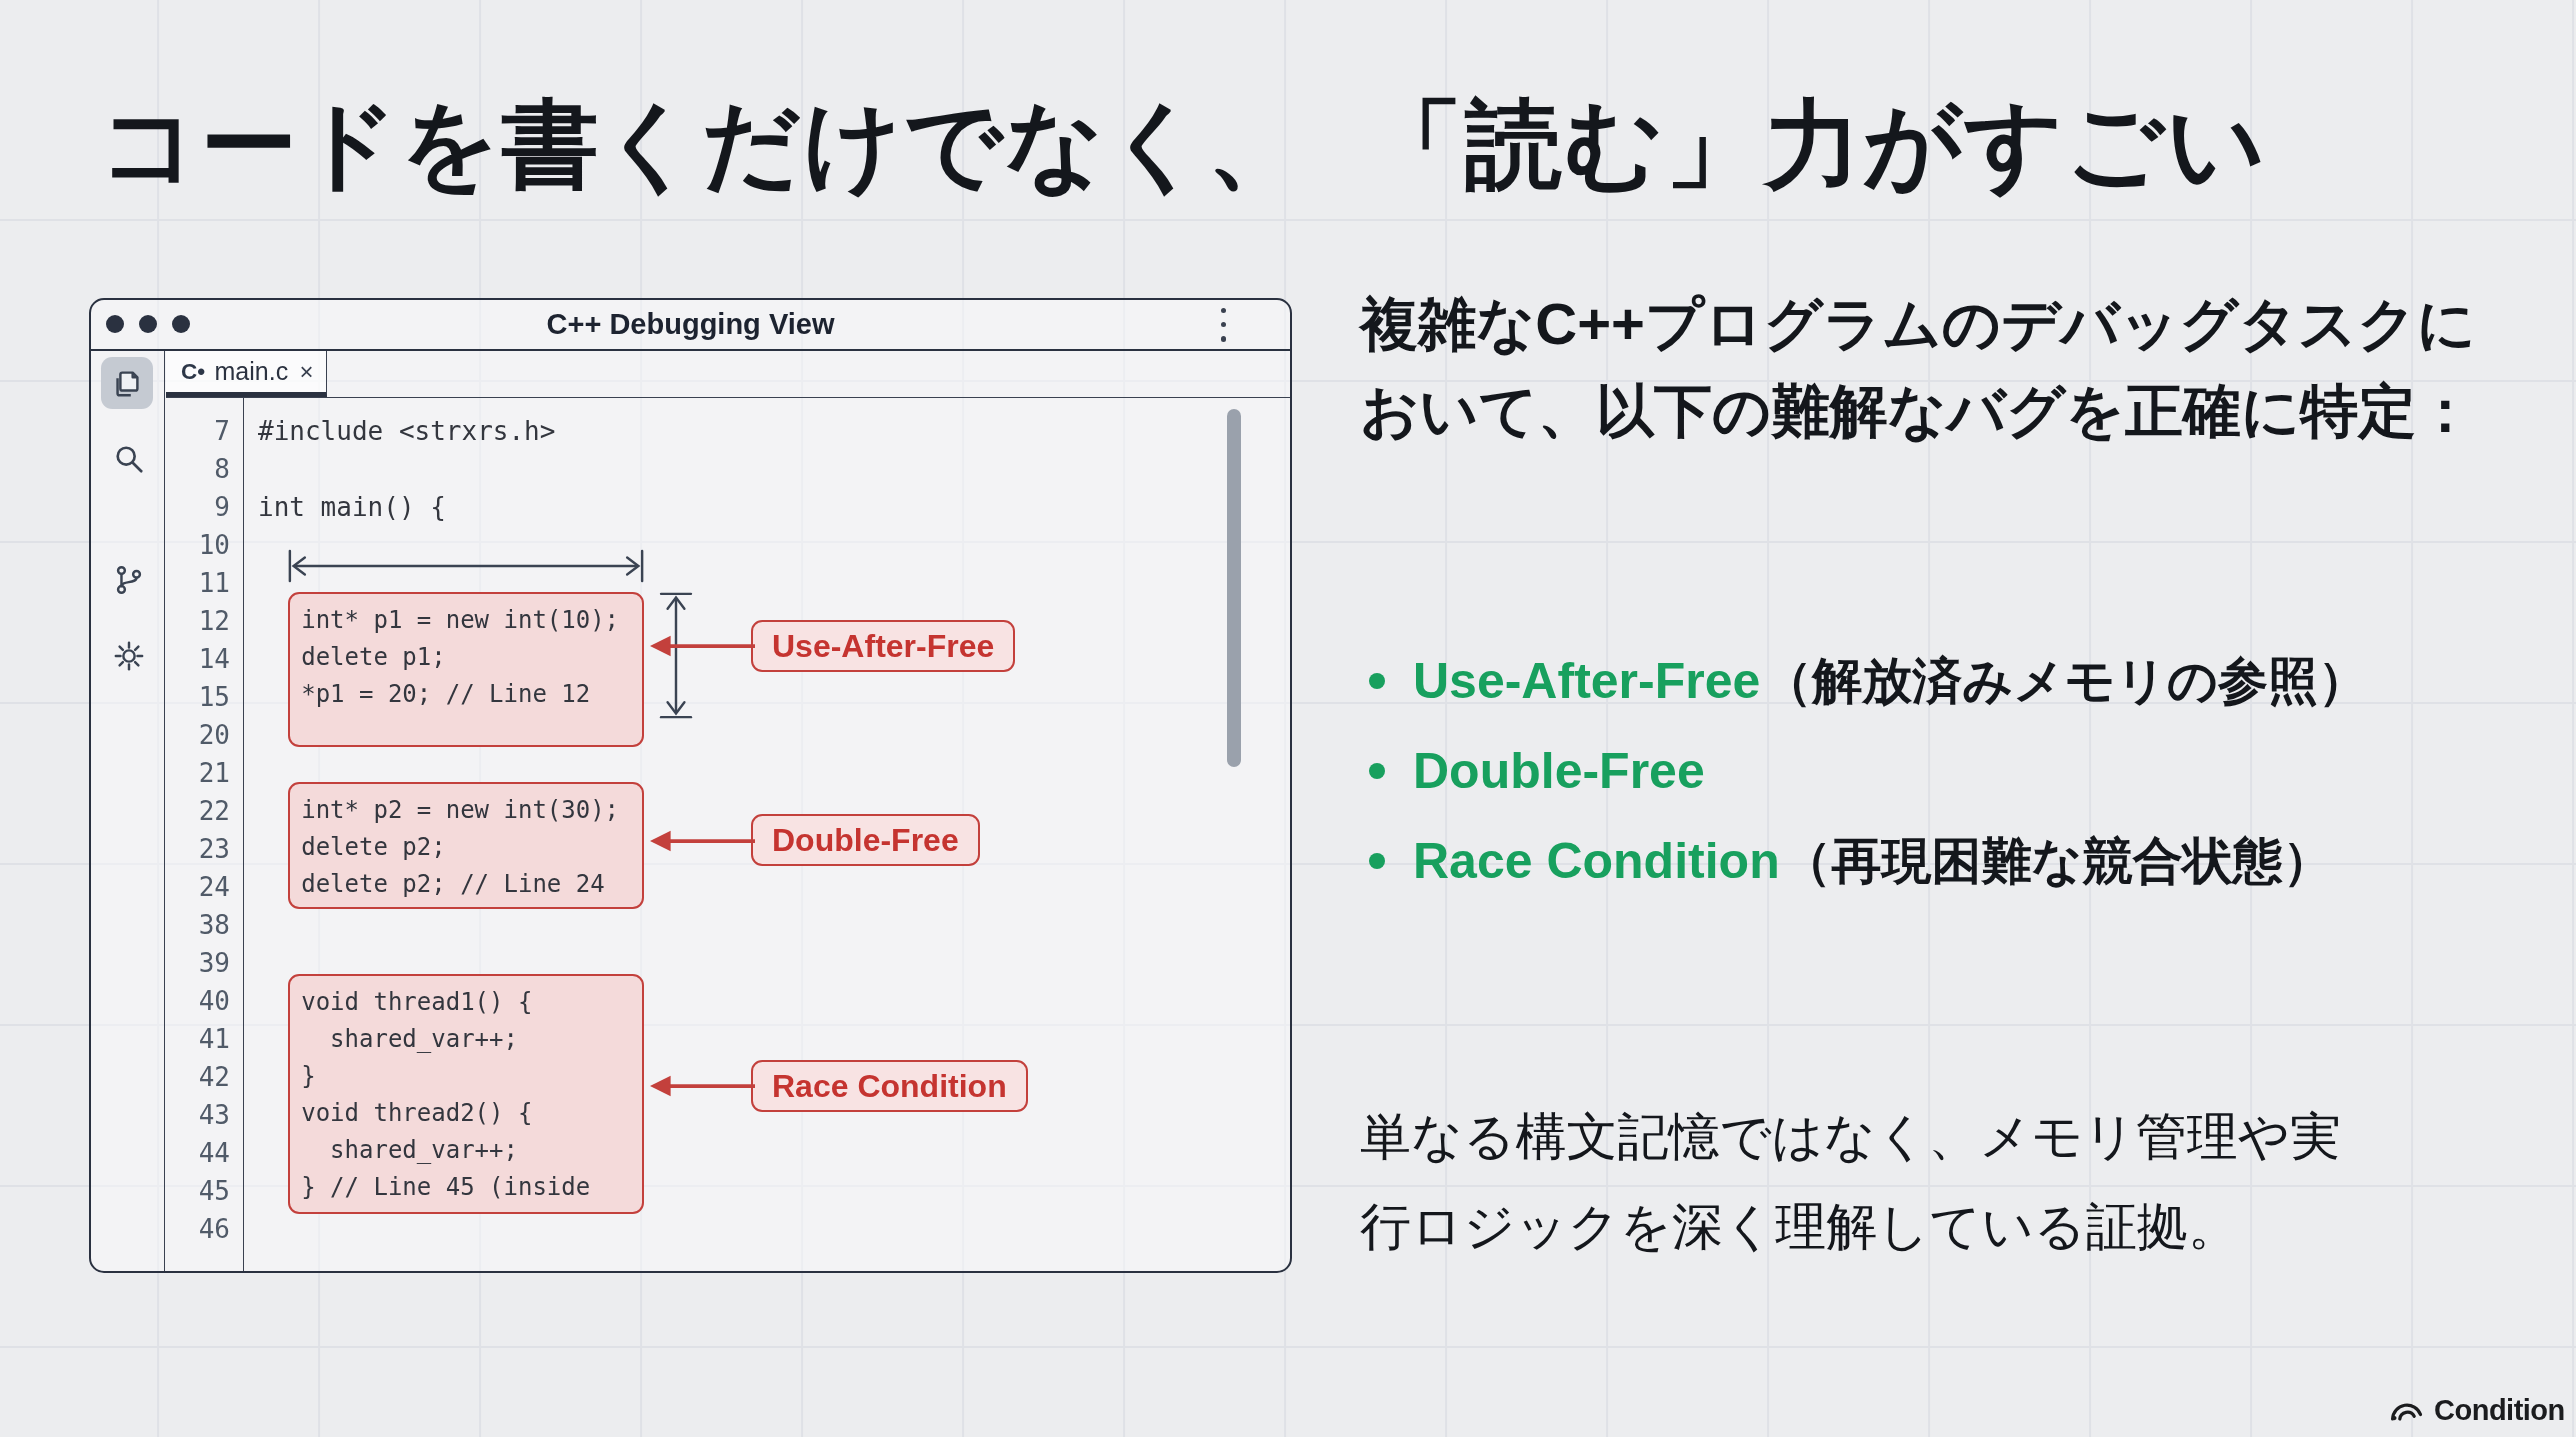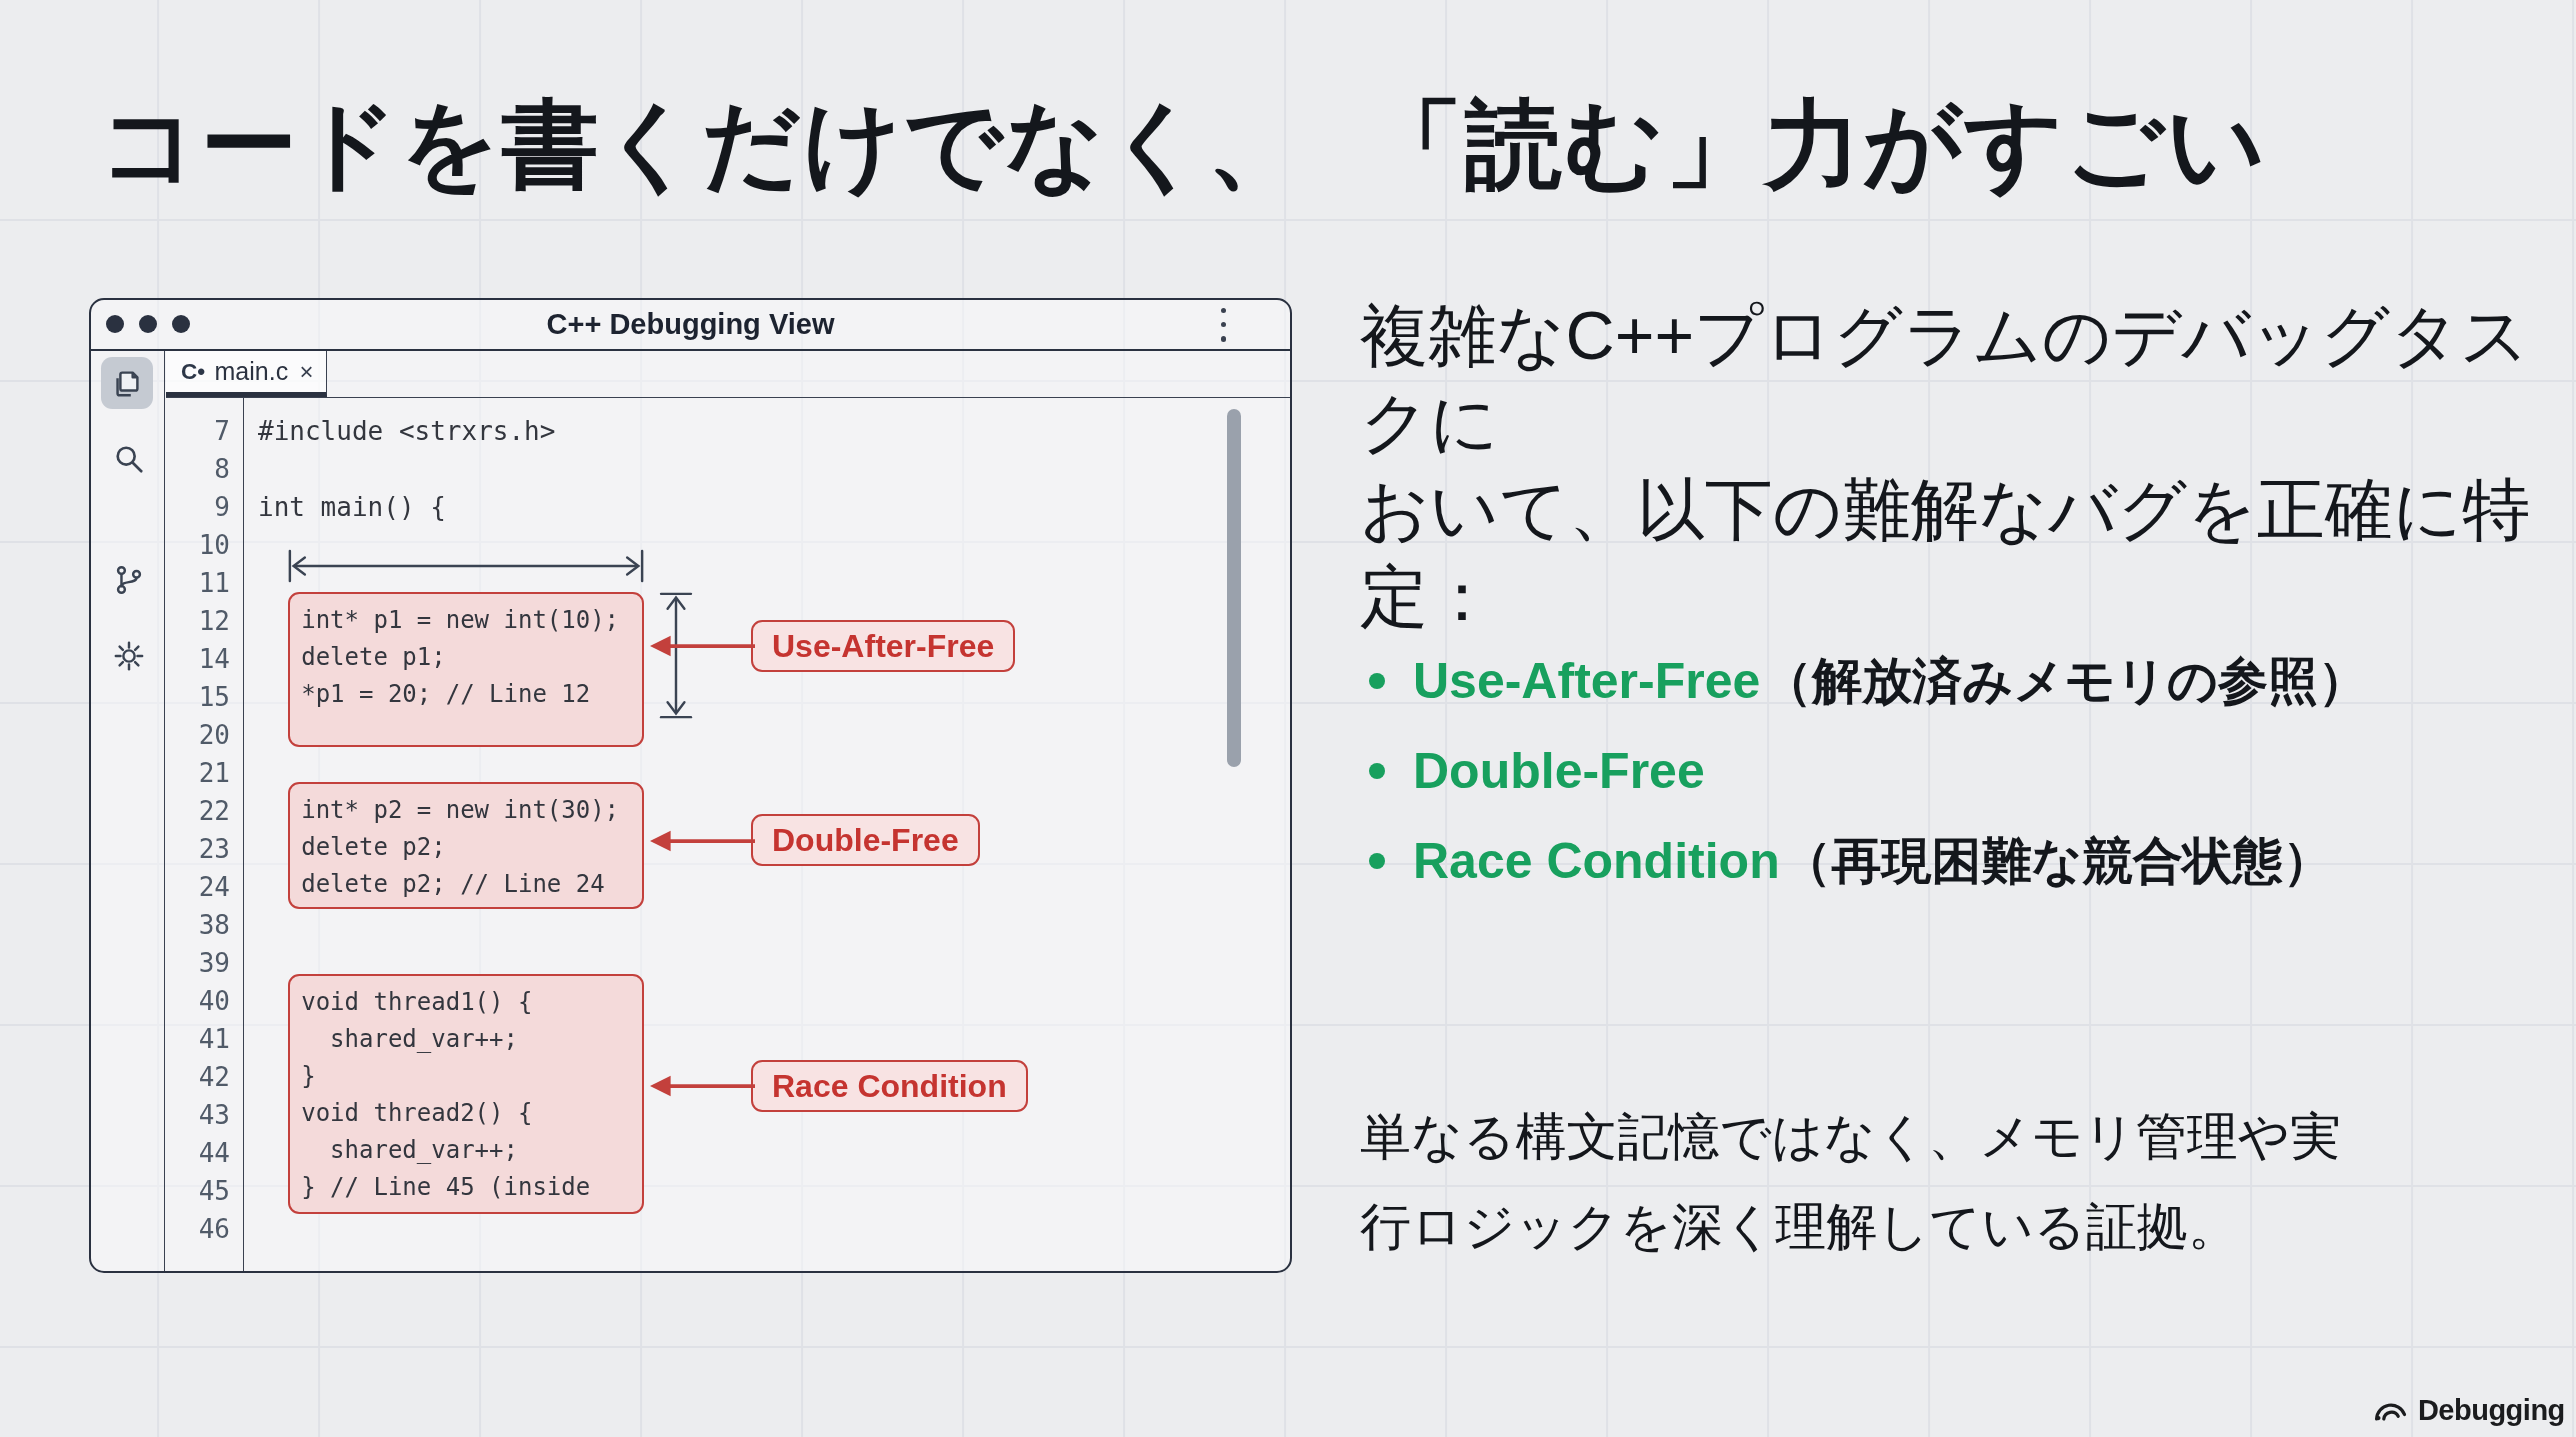--- a/index.html
+++ b/index.html
@@ -46,21 +46,21 @@
     background:#f4dada; border:2.8px solid #c3403c; border-radius:11.2px;}
   .bugbox pre{font-size:24px; line-height:37px;}
   .box1{top:195px; height:155px;} .box2{top:385px; height:127px;} .box3{top:577px; height:240px;}
   .callout{position:absolute; left:506px; height:52px; display:flex; align-items:center; padding:0 19px;
     background:#f8e3e3; border:2.8px solid #c3403c; border-radius:11.2px; box-sizing:border-box;
     font-size:32px; font-weight:700; color:#c53430; white-space:nowrap;}
   .lab1{top:223px;} .lab2{top:417px;} .lab3{top:663px;}
   .arrow-svg{position:absolute;}
   .scrollbar{position:absolute; left:982px; top:12px; width:14px; height:358px; border-radius:7.5px; background:#9aa1ac;}
   
-  .intro{position:absolute; left:1360px; top:292px; font-size:68px; font-weight:400; line-height:87px; white-space:pre-line;}
+  .intro{position:absolute; left:1360px; top:280px; font-size:58px; font-weight:700; line-height:87px; white-space:pre-line;}
   .bullets{position:absolute; left:1369px; top:636px;}
   .bullet{height:90px; display:flex; align-items:center; font-size:50px; font-weight:800; white-space:nowrap;}
   .bullet .bdot{width:16px; height:16px; border-radius:50%; background:#18a05e; margin-right:28px; flex:0 0 auto;}
   .bullet .term{color:#18a05e; margin-right:1.9px;}
   .bullet .desc{color:#14171c;}
   .outro{position:absolute; left:1360px; top:1092px; font-size:51px; font-weight:400; line-height:90px; white-space:pre-line;}
   
   .brand{position:absolute; right:11.2px; bottom:11.2px; display:flex; align-items:center; gap:9.4px;
     font-size:29px; font-weight:700; color:#1b1c1e; letter-spacing:-0.5px;}
 </style>
@@ -248,17 +248,17 @@
 
   <div class="outro">単なる構文記憶ではなく、メモリ管理や実
 行ロジックを深く理解している証拠。</div>
 
   <div class="brand">
     <svg width="36" height="32" viewBox="0 0 40 34" fill="none" stroke="#1b1c1e" stroke-width="3.6" stroke-linecap="round">
       <path d="M4 27 A 16 16 0 0 1 35 22"></path>
       <path d="M12 27 A 8.5 8.5 0 0 1 28 24"></path>
       <circle cx="6" cy="26" r="2.4" fill="#1b1c1e" stroke="none"></circle>
     </svg>
-    <span>Debugging</span>
+    <span>Condition</span>
   </div>
 
 </div>
 
 
 </body></html>

